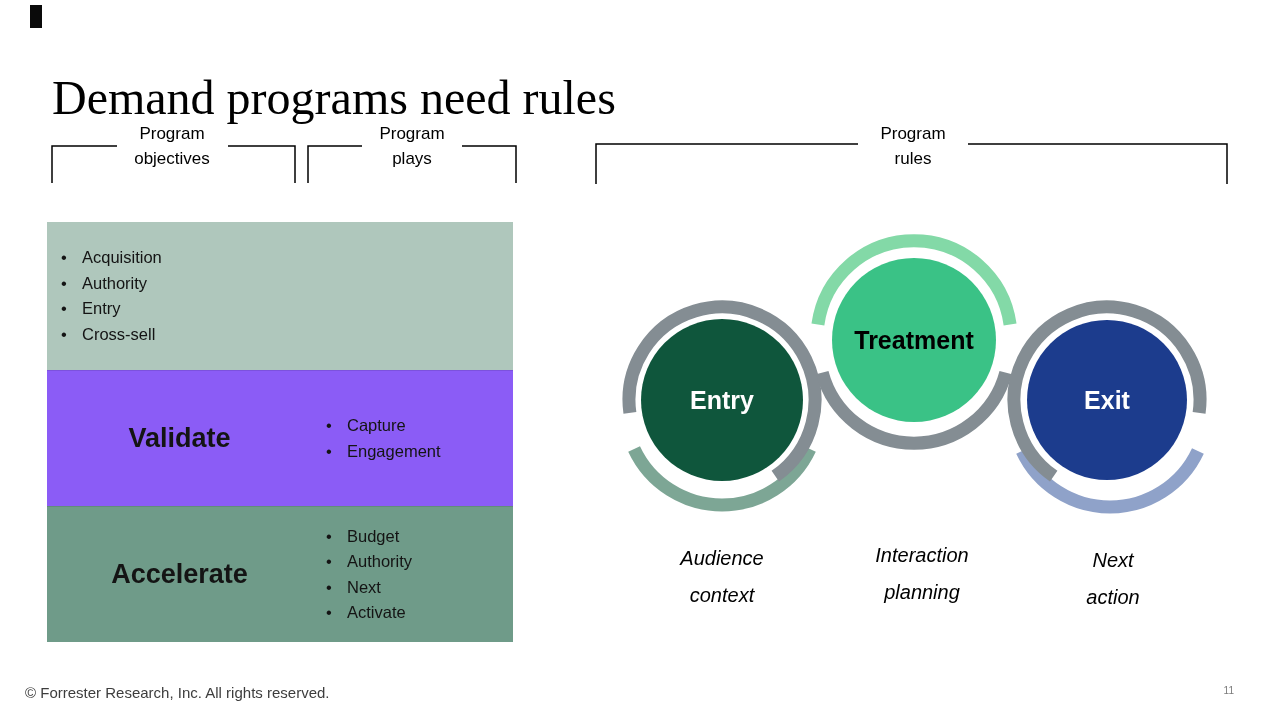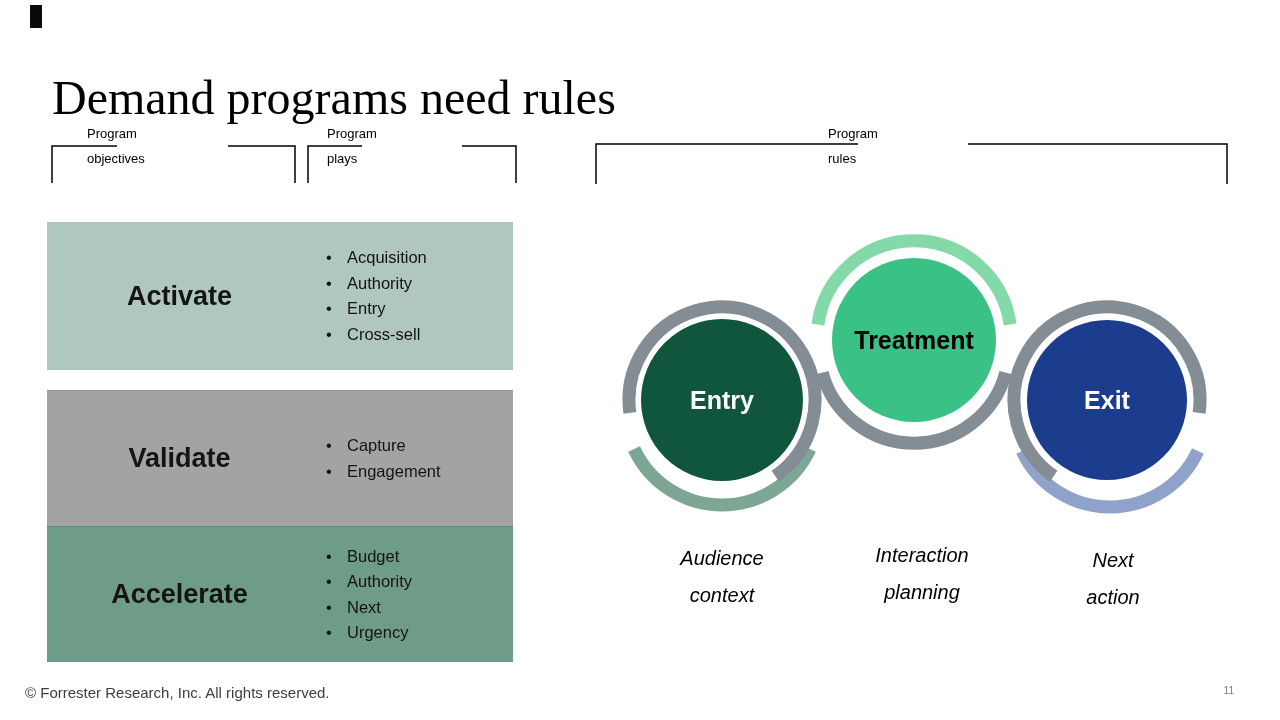--- a/index.html
+++ b/index.html
@@ -10,22 +10,22 @@
   
   #corner-mark{position:absolute;left:30px;top:5px;width:12px;height:23px;background:#0a0a0a;}
   
   #title{
     position:absolute;left:52px;top:40px;width:900px;
     font-family:"Liberation Serif","DejaVu Serif",serif;
     font-size:48px;font-weight:400;color:#000;letter-spacing:0;line-height:1.1;
   }
   
   .bracket-label{
-    position:absolute;top:121px;width:170px;text-align:left;
-    font-size:13px;line-height:25px;color:#000;
+    position:absolute;top:121px;width:170px;text-align:center;
+    font-size:17px;line-height:25px;color:#000;
   }
   #bracket-label-objectives{left:87px;}
   #bracket-label-plays{left:327px;}
   #bracket-label-rules{left:828px;}
   #bracket-svg{position:absolute;left:0;top:0;}
   
   #program-table{position:absolute;left:47px;top:222px;width:466px;}
   .prog-row{display:flex;align-items:center;}
   .prog-row + .prog-row{border-top:1px solid rgba(0,0,0,0.10);}
   .prog-row-0{height:148px;}
@@ -83,42 +83,41 @@
     <div>Program</div>
     <div>plays</div>
   </div>
   <div class="bracket-label" id="bracket-label-rules">
     <div>Program</div>
     <div>rules</div>
   </div>
 
   <div id="program-table">
     <div class="prog-row prog-row-0" style="background-color: rgb(175, 199, 188);">
-      <div class="row-label">Activate</div>
       <ul class="bullets">
           <li>Acquisition</li>
           <li>Authority</li>
           <li>Entry</li>
           <li>Cross-sell</li>
         </ul>
     </div>
-    <div class="prog-row prog-row-1" style="background-color: #a3a3a3; margin-top: 20px;">
+    <div class="prog-row prog-row-1" style="background-color: #8b5cf6;">
       <div class="row-label">Validate</div>
       <ul class="bullets">
           <li>Capture</li>
           <li>Engagement</li>
         </ul>
     </div>
     <div class="prog-row prog-row-2" style="background-color: rgb(111, 155, 137);">
       <div class="row-label">Accelerate</div>
       <ul class="bullets">
           <li>Budget</li>
           <li>Authority</li>
           <li>Next</li>
-          <li>Urgency</li>
+          <li>Activate</li>
         </ul>
     </div>
   </div>
 
   <svg id="diagram-svg" width="1280" height="720" viewBox="0 0 1280 720">
 
     <g fill="none" stroke-width="13" stroke-linecap="butt">
       <path d="M 634.1 449.0 A 97 97 0 0 0 809.9 449.0" stroke="#7da695"></path>
       <path d="M 817.9 324.5 A 97 97 0 0 1 1010.1 324.5" stroke="#83d9a7"></path>
       <path d="M 1022.1 451.0 A 97 97 0 0 0 1197.9 451.0" stroke="#8fa2c9"></path>

